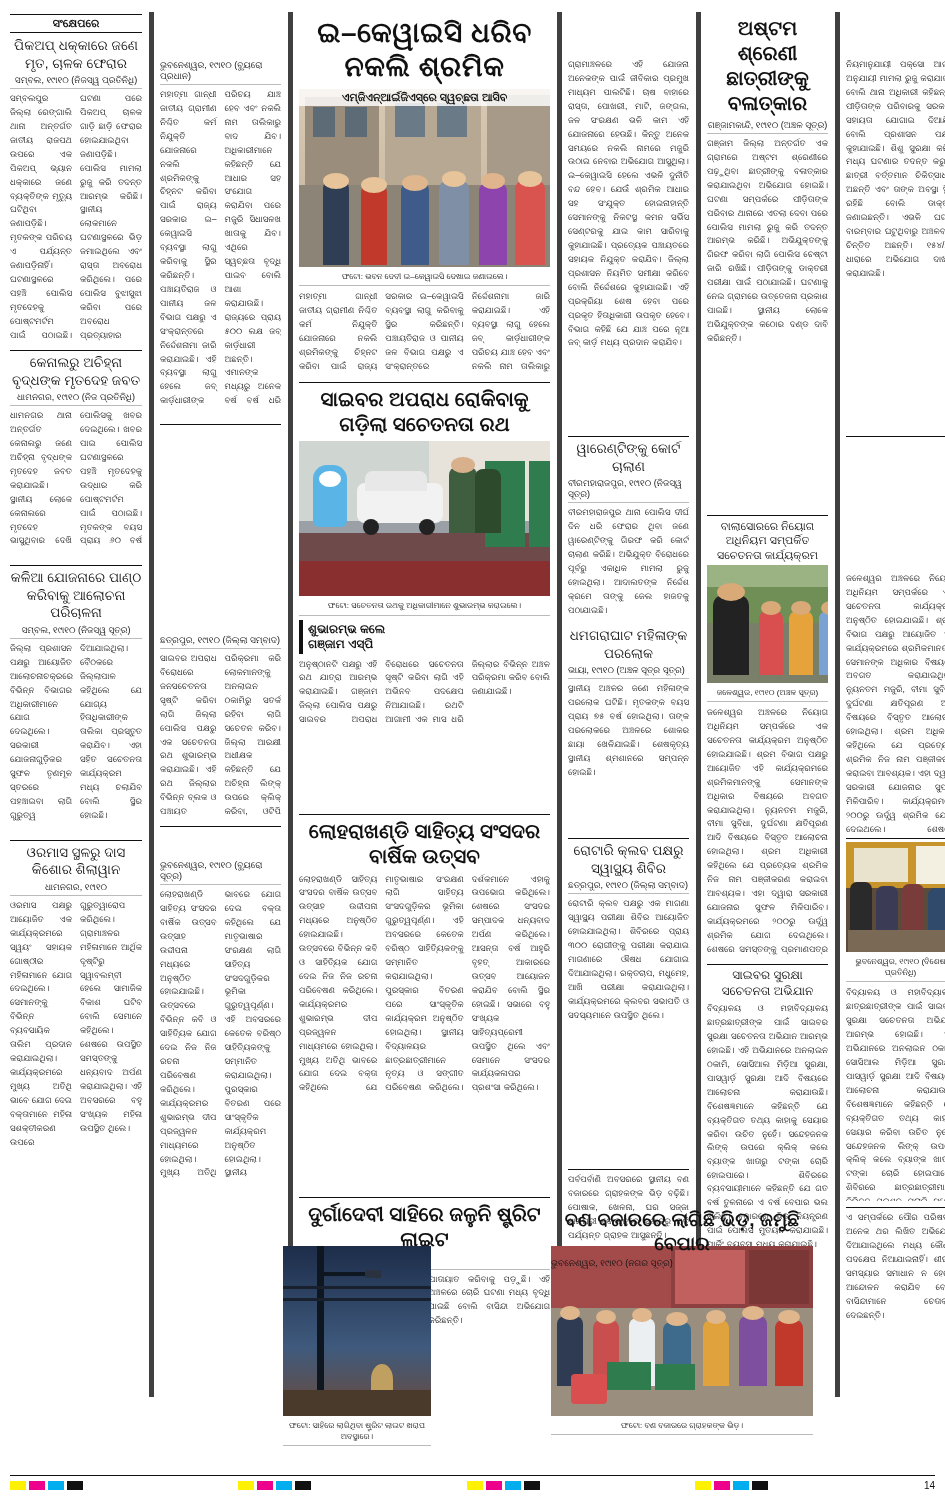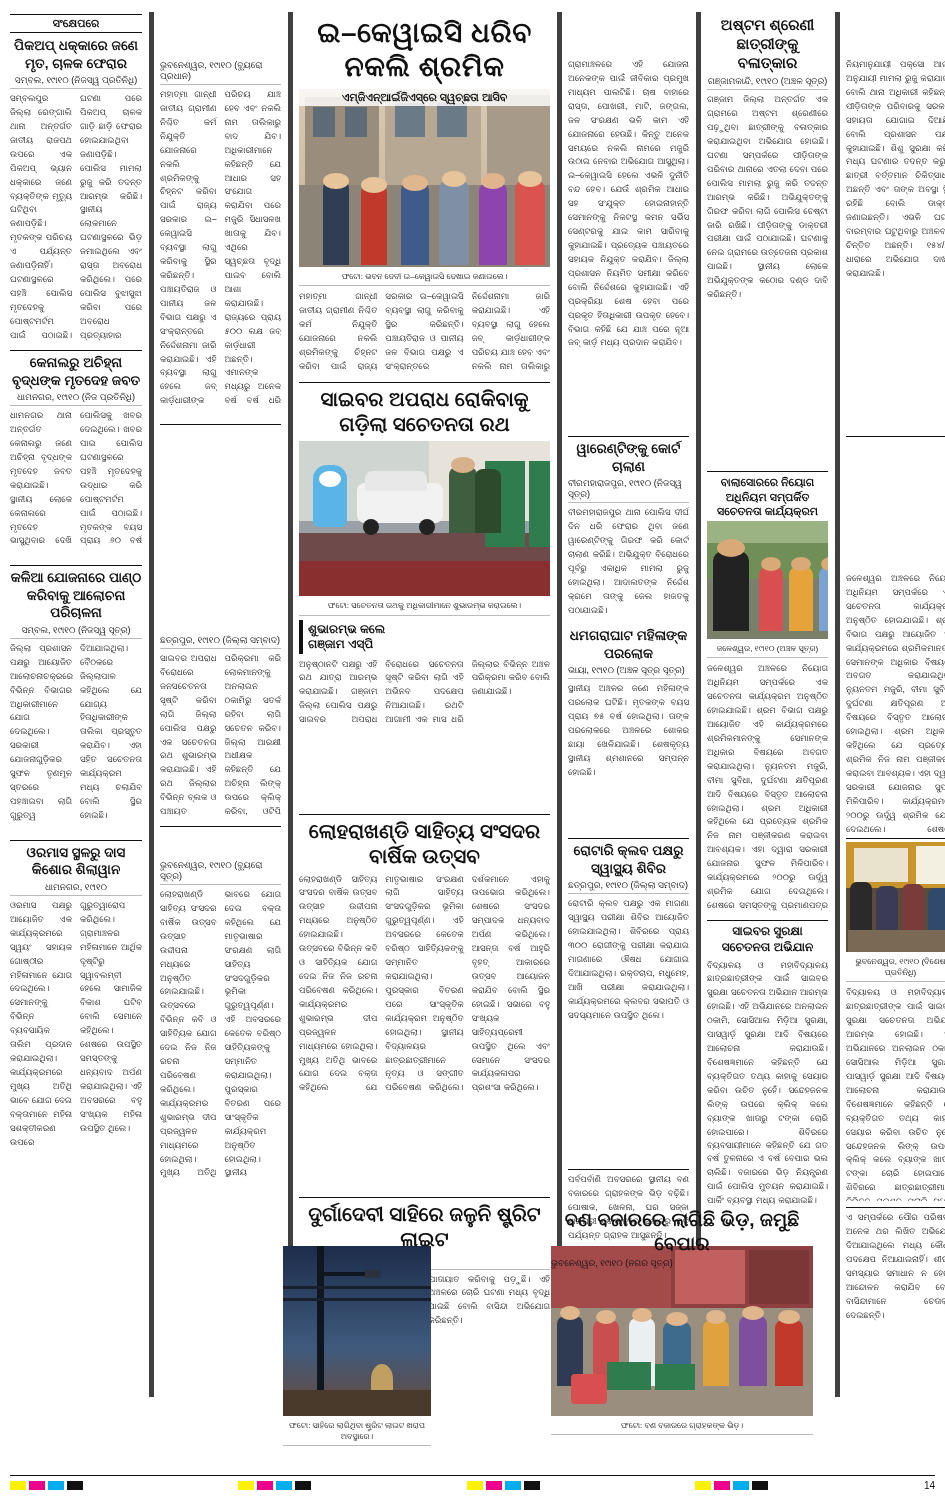--- a/index.html
+++ b/index.html
@@ -71,21 +71,21 @@
   
   h1.big {
     font-size: 28px; font-weight: bold; text-align:center;
     margin: 4px 0 6px 0; line-height:1.2; letter-spacing:.5px;
   }
   h2.med {
     font-size: 20px; font-weight: bold; text-align:center;
     margin: 4px 0 4px 0; line-height:1.25;
   }
   h3.sml {
-    font-size: 13.5px; font-weight: bold; text-align:center;
+    font-size: 13.5px; font-weight: normal; text-align:center;
     margin: 3px 0 3px 0; line-height:1.3;
   }
   .kicker {
     font-size: 11px; font-weight:bold; text-align:center;
     border-top:1px solid #111; border-bottom:1px solid #111;
     padding:2px 0; margin: 2px 0 4px 0;
   }
   .kicker-box {
     font-size: 12px; font-weight:bold; text-align:left;
     border-left: 4px solid #111;
@@ -274,21 +274,21 @@
       <div class="mini-rule"></div>
       <h3 class="sml">ରୋଟାରି କ୍ଲବ ପକ୍ଷରୁ ସ୍ୱାସ୍ଥ୍ୟ ଶିବିର</h3>
       <div class="byline l">ଛତ୍ରପୁର, ୧୯ା୧୦ (ଜିଲ୍ଲା ସମ୍ବାଦ)</div>
       <div class="body" style="height:266px">ରୋଟାରି କ୍ଲବ ପକ୍ଷରୁ ଏକ ମାଗଣା ସ୍ୱାସ୍ଥ୍ୟ ପରୀକ୍ଷା ଶିବିର ଆୟୋଜିତ ହୋଇଯାଇଥିଲା। ଶିବିରରେ ପ୍ରାୟ ୩୦୦ ରୋଗୀଙ୍କୁ ପରୀକ୍ଷା କରାଯାଇ ମାଗଣାରେ ଔଷଧ ଯୋଗାଇ ଦିଆଯାଇଥିଲା। ରକ୍ତଚାପ, ମଧୁମେହ, ଆଖି ପରୀକ୍ଷା କରାଯାଇଥିଲା। କାର୍ଯ୍ୟକ୍ରମରେ କ୍ଲବର ସଭାପତି ଓ ସଦସ୍ୟମାନେ ଉପସ୍ଥିତ ଥିଲେ।</div>
 
       <div class="mini-rule"></div>
       <div class="body" style="height:150px">ପର୍ବପର୍ବାଣି ଅବସରରେ ସ୍ଥାନୀୟ ବଣ ବଜାରରେ ଗ୍ରାହକଙ୍କ ଭିଡ଼ ବଢ଼ିଛି। ପୋଷାକ, ଖେଳନା, ଘର ସଜ୍ଜା ସାମଗ୍ରୀ ଦୋକାନରେ ସକାଳରୁ ରାତି ପର୍ଯ୍ୟନ୍ତ ଗ୍ରାହକ ଆସୁଛନ୍ତି।</div>
     </div>
 
     <div class="col vsep" style="padding-left:6px">
-      <h2 class="med" style="font-size:15px">ଅଷ୍ଟମ ଶ୍ରେଣୀ ଛାତ୍ରୀଙ୍କୁ ବଳାତ୍କାର</h2>
+      <h2 class="med" style="font-size:20px">ଅଷ୍ଟମ ଶ୍ରେଣୀ ଛାତ୍ରୀଙ୍କୁ ବଳାତ୍କାର</h2>
       <div class="byline">ଗଞ୍ଜାମକାନ୍ଦି, ୧୯ା୧୦ (ଅଞ୍ଚଳ ସୂତ୍ର)</div>
       <div class="body" style="height:372px">ଗଞ୍ଜାମ ଜିଲ୍ଲା ଅନ୍ତର୍ଗତ ଏକ ଗ୍ରାମରେ ଅଷ୍ଟମ ଶ୍ରେଣୀରେ ପଢ଼ୁଥିବା ଛାତ୍ରୀଙ୍କୁ ବଳାତ୍କାର କରାଯାଇଥିବା ଅଭିଯୋଗ ହୋଇଛି। ଘଟଣା ସମ୍ପର୍କରେ ପୀଡ଼ିତାଙ୍କ ପରିବାର ଥାନାରେ ଏତଲା ଦେବା ପରେ ପୋଲିସ ମାମଲା ରୁଜୁ କରି ତଦନ୍ତ ଆରମ୍ଭ କରିଛି। ଅଭିଯୁକ୍ତଙ୍କୁ ଗିରଫ କରିବା ଲାଗି ପୋଲିସ ଚେଷ୍ଟା ଜାରି ରଖିଛି। ପୀଡ଼ିତାଙ୍କୁ ଡାକ୍ତରୀ ପରୀକ୍ଷା ପାଇଁ ପଠାଯାଇଛି। ଘଟଣାକୁ ନେଇ ଗ୍ରାମରେ ଉତ୍ତେଜନା ପ୍ରକାଶ ପାଇଛି। ସ୍ଥାନୀୟ ଲୋକେ ଅଭିଯୁକ୍ତଙ୍କ କଠୋର ଦଣ୍ଡ ଦାବି କରିଛନ୍ତି।</div>
 
       <div class="mini-rule"></div>
       <h3 class="sml" style="font-size:11px">ବାଲାସୋରରେ ନିୟୋଗ ଅଧିନିୟମ ସମ୍ପର୍କିତ ସଚେତନତା କାର୍ଯ୍ୟକ୍ରମ</h3>
 
       <div class="photo" style="height:118px">
         <div class="scene">
           <div class="rect" style="left:0;top:0;right:0;height:58px;background:#6f8f57"></div>
           <div class="rect" style="left:0;top:0;right:0;height:22px;background:#9bb383"></div>

